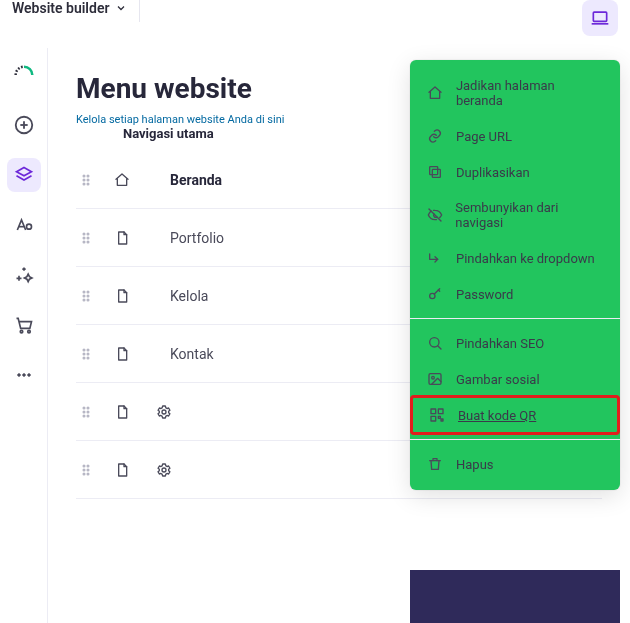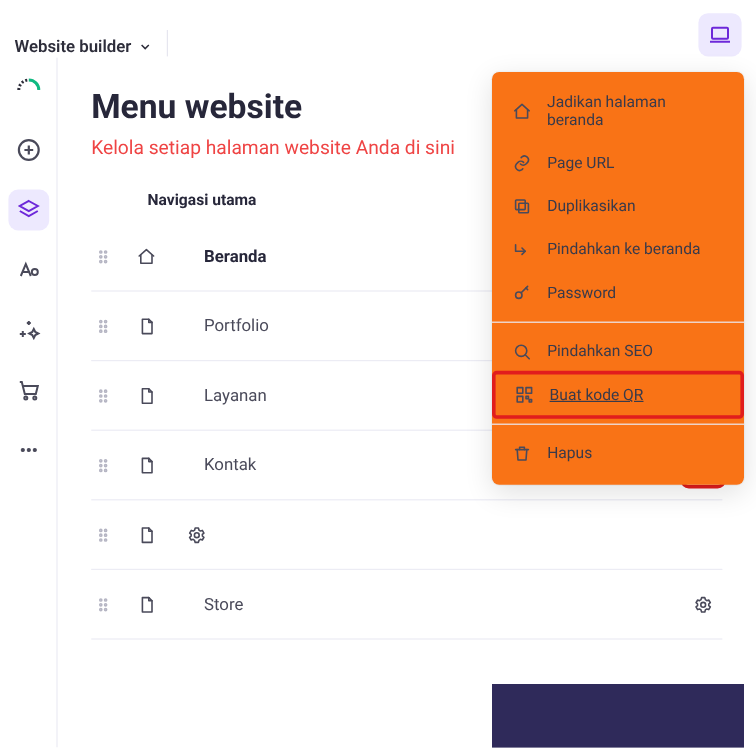--- a/index.html
+++ b/index.html
@@ -1,43 +1,43 @@
 <!DOCTYPE html>
 <html><head>
 <meta charset="utf-8">
 <style>
   * { box-sizing: border-box; margin: 0; padding: 0; }
   html, body { width: 630px; height: 623px; font-family: -apple-system, BlinkMacSystemFont, "Segoe UI", Roboto, Arial, sans-serif; color: #2d2d3a; background: #fff; overflow: hidden; }
-  .topbar { height: 48px; display: flex; align-items: flex-end; padding: 0 12px; border-bottom: 1px solid transparent; }
+  .topbar { height: 48px; display: flex; align-items: flex-start; padding: 0 12px; border-bottom: 1px solid transparent; }
   .topbar-title { font-size: 14px; font-weight: 600; display: flex; align-items: center; gap: 6px; cursor: pointer; }
   .topbar-divider { width: 1px; height: 22px; background: #e6e6ef; margin-left: 12px; }
   .spacer { flex: 1; }
   .device-btn { width: 36px; height: 36px; border-radius: 8px; background: #ede9fe; display: flex; align-items: center; justify-content: center; cursor: pointer; }
   .layout { display: flex; height: calc(623px - 48px); }
   .rail { width: 48px; border-right: 1px solid #ececf4; display: flex; flex-direction: column; align-items: center; padding-top: 10px; gap: 16px; }
   .rail-btn { width: 34px; height: 34px; border-radius: 8px; display: flex; align-items: center; justify-content: center; cursor: pointer; }
   .rail-btn.active { background: #ede9fe; }
   .rail-btn svg { stroke: #4a4a5a; }
   .rail-btn.active svg { stroke: #6d28d9; }
   .rail-half { position: relative; width: 20px; height: 20px; }
   .panel { flex: 1; padding: 24px 28px 0 28px; position: relative; }
   .panel-close { position: absolute; top: 20px; right: 20px; width: 24px; height: 24px; display: flex; align-items: center; justify-content: center; cursor: pointer; }
   .panel-title { font-size: 28px; font-weight: 700; color: #27273a; margin-bottom: 8px; }
-  .panel-sub { font-size: 16px; color: #ef4444; margin-bottom: 28px; }
+  .panel-sub { font-size: 11px; color: #0369a1; }
   .section-label { font-size: 13px; font-weight: 700; color: #27273a; margin-bottom: 10px; padding-left: 47px; }
   .page-list { }
   .page-row { display: flex; align-items: center; height: 58px; border-bottom: 1px solid #ececf4; gap: 18px; padding: 0 2px; cursor: grab; }
   .drag { color: #b5b5c3; display: flex; }
   .picon { width: 20px; display: flex; justify-content: center; color: #4a4a5a; }
   .page-name { flex: 1; font-size: 14px; color: #4a4a5a; padding-left: 20px; }
   .page-name.bold { font-weight: 700; color: #27273a; }
   .gear { width: 28px; height: 28px; display: flex; align-items: center; justify-content: center; cursor: pointer; color: #4a4a5a; }
   .gear.highlight { outline: 3px solid #e11d1d; outline-offset: 2px; border-radius: 2px; }
   
-  .ctx { position: absolute; top: 60px; left: 410px; width: 210px; background: #f97316; border-radius: 6px; box-shadow: 0 6px 24px rgba(0,0,0,0.12), 0 0 0 1px rgba(0,0,0,0.03); padding: 8px 0; z-index: 20; }
+  .ctx { position: absolute; top: 60px; left: 410px; width: 210px; background: #22c55e; border-radius: 6px; box-shadow: 0 6px 24px rgba(0,0,0,0.12), 0 0 0 1px rgba(0,0,0,0.03); padding: 8px 0; z-index: 20; }
   .ctx-item { display: flex; align-items: center; gap: 12px; padding: 10px 16px; font-size: 13px; color: #3a3a4a; cursor: pointer; }
   .ctx-sep { height: 1px; background: #ececf4; margin: 6px 0; }
   .ctx-item.highlight { outline: 3px solid #e11d1d; outline-offset: -1px; border-radius: 2px; margin: 0 2px; text-decoration: underline; }
   .ctx-icon { width: 18px; display: flex; justify-content: center; color: #4a4a5a; }
   .preview-strip { position: absolute; left: 410px; top: 570px; bottom: 0; width: 210px; background: #2f2a5a; z-index: 5; }
   svg { display: block; }
 </style>
 </head>
 <body>
 
@@ -182,21 +182,21 @@
               <circle cx="9" cy="18" r="1.3"></circle>
               <circle cx="15" cy="18" r="1.3"></circle>
             </svg>
           </span>
           <span class="picon">
             <svg width="16" height="16" viewBox="0 0 24 24" fill="none" stroke="currentColor" stroke-width="2" stroke-linecap="round" stroke-linejoin="round">
               <path d="M7 3h8l4 4v14H7z"></path>
               <path d="M15 3v4h4"></path>
             </svg>
           </span>
-          <span class="page-name ">Layanan</span>
+          <span class="page-name ">Kelola</span>
           <span class="gear ">
             <svg width="16" height="16" viewBox="0 0 24 24" fill="none" stroke="currentColor" stroke-width="2" stroke-linecap="round" stroke-linejoin="round">
               <circle cx="12" cy="12" r="3"></circle>
               <path d="M19 12a7 7 0 0 0-.1-1l2-1.6-2-3.4-2.4.8a7 7 0 0 0-1.7-1L14 3h-4l-.8 2.8a7 7 0 0 0-1.7 1L5.1 6 3.1 9.4 5 11a7 7 0 0 0 0 2l-2 1.6 2 3.4 2.4-.8a7 7 0 0 0 1.7 1L10 21h4l.8-2.8a7 7 0 0 0 1.7-1l2.4.8 2-3.4-2-1.6c.1-.3.1-.7.1-1z"></path>
             </svg>
           </span>
         </div>
         <div class="page-row">
           <span class="drag">
             <svg width="16" height="16" viewBox="0 0 24 24" fill="none" stroke="currentColor" stroke-width="2" stroke-linecap="round" stroke-linejoin="round">
@@ -256,21 +256,20 @@
               <circle cx="9" cy="18" r="1.3"></circle>
               <circle cx="15" cy="18" r="1.3"></circle>
             </svg>
           </span>
           <span class="picon">
             <svg width="16" height="16" viewBox="0 0 24 24" fill="none" stroke="currentColor" stroke-width="2" stroke-linecap="round" stroke-linejoin="round">
               <path d="M7 3h8l4 4v14H7z"></path>
               <path d="M15 3v4h4"></path>
             </svg>
           </span>
-          <span class="page-name ">Store</span>
           <span class="gear ">
             <svg width="16" height="16" viewBox="0 0 24 24" fill="none" stroke="currentColor" stroke-width="2" stroke-linecap="round" stroke-linejoin="round">
               <circle cx="12" cy="12" r="3"></circle>
               <path d="M19 12a7 7 0 0 0-.1-1l2-1.6-2-3.4-2.4.8a7 7 0 0 0-1.7-1L14 3h-4l-.8 2.8a7 7 0 0 0-1.7 1L5.1 6 3.1 9.4 5 11a7 7 0 0 0 0 2l-2 1.6 2 3.4 2.4-.8a7 7 0 0 0 1.7 1L10 21h4l.8-2.8a7 7 0 0 0 1.7-1l2.4.8 2-3.4-2-1.6c.1-.3.1-.7.1-1z"></path>
             </svg>
           </span>
         </div>
       </div>
   </div>
 </div>
@@ -299,45 +298,66 @@
         <svg width="16" height="16" viewBox="0 0 24 24" fill="none" stroke="currentColor" stroke-width="2" stroke-linecap="round" stroke-linejoin="round">
           <rect x="8" y="8" width="12" height="12" rx="1"></rect>
           <rect x="4" y="4" width="12" height="12" rx="1"></rect>
         </svg>
       </span>
       <span>Duplikasikan</span>
     </div>
     <div class="ctx-item">
       <span class="ctx-icon">
         <svg width="16" height="16" viewBox="0 0 24 24" fill="none" stroke="currentColor" stroke-width="2" stroke-linecap="round" stroke-linejoin="round">
+          <path d="M3 3l18 18"></path>
+          <path d="M10.6 10.6a3 3 0 0 0 4.2 4.2"></path>
+          <path d="M9.9 5.1A10 10 0 0 1 12 5c7 0 10 7 10 7a17 17 0 0 1-3.1 4"></path>
+          <path d="M6.1 6.1A17 17 0 0 0 2 12s3 7 10 7a10 10 0 0 0 2.1-.2"></path>
+        </svg>
+      </span>
+      <span>Sembunyikan dari navigasi</span>
+    </div>
+    <div class="ctx-item">
+      <span class="ctx-icon">
+        <svg width="16" height="16" viewBox="0 0 24 24" fill="none" stroke="currentColor" stroke-width="2" stroke-linecap="round" stroke-linejoin="round">
           <polyline points="4 6 4 14 16 14"></polyline>
           <polyline points="12 10 16 14 12 18"></polyline>
         </svg>
       </span>
-      <span>Pindahkan ke beranda</span>
+      <span>Pindahkan ke dropdown</span>
     </div>
     <div class="ctx-item">
       <span class="ctx-icon">
         <svg width="16" height="16" viewBox="0 0 24 24" fill="none" stroke="currentColor" stroke-width="2" stroke-linecap="round" stroke-linejoin="round">
           <circle cx="8" cy="15" r="4"></circle>
           <path d="M11 12l8-8"></path>
           <path d="M17 6l2 2"></path>
         </svg>
       </span>
       <span>Password</span>
     </div>
     <div class="ctx-sep"></div>
     <div class="ctx-item">
       <span class="ctx-icon">
         <svg width="16" height="16" viewBox="0 0 24 24" fill="none" stroke="currentColor" stroke-width="2" stroke-linecap="round" stroke-linejoin="round">
           <circle cx="11" cy="11" r="7"></circle>
           <line x1="21" y1="21" x2="16" y2="16"></line>
         </svg>
       </span>
       <span>Pindahkan SEO</span>
+    </div>
+    <div class="ctx-item">
+      <span class="ctx-icon">
+        <svg width="16" height="16" viewBox="0 0 24 24" fill="none" stroke="currentColor" stroke-width="2" stroke-linecap="round" stroke-linejoin="round">
+          <rect x="3" y="4" width="18" height="16" rx="2"></rect>
+          <circle cx="9" cy="10" r="2"></circle>
+          <path d="M21 16l-5-5-9 9"></path>
+        </svg>
+      </span>
+      <span>Gambar sosial</span>
     </div>
     <div class="ctx-item highlight">
       <span class="ctx-icon">
         <svg width="16" height="16" viewBox="0 0 24 24" fill="none" stroke="currentColor" stroke-width="2" stroke-linecap="round" stroke-linejoin="round">
           <rect x="3" y="3" width="7" height="7"></rect>
           <rect x="14" y="3" width="7" height="7"></rect>
           <rect x="3" y="14" width="7" height="7"></rect>
           <rect x="14" y="14" width="3" height="3"></rect>
           <rect x="18" y="18" width="3" height="3"></rect>
         </svg>

